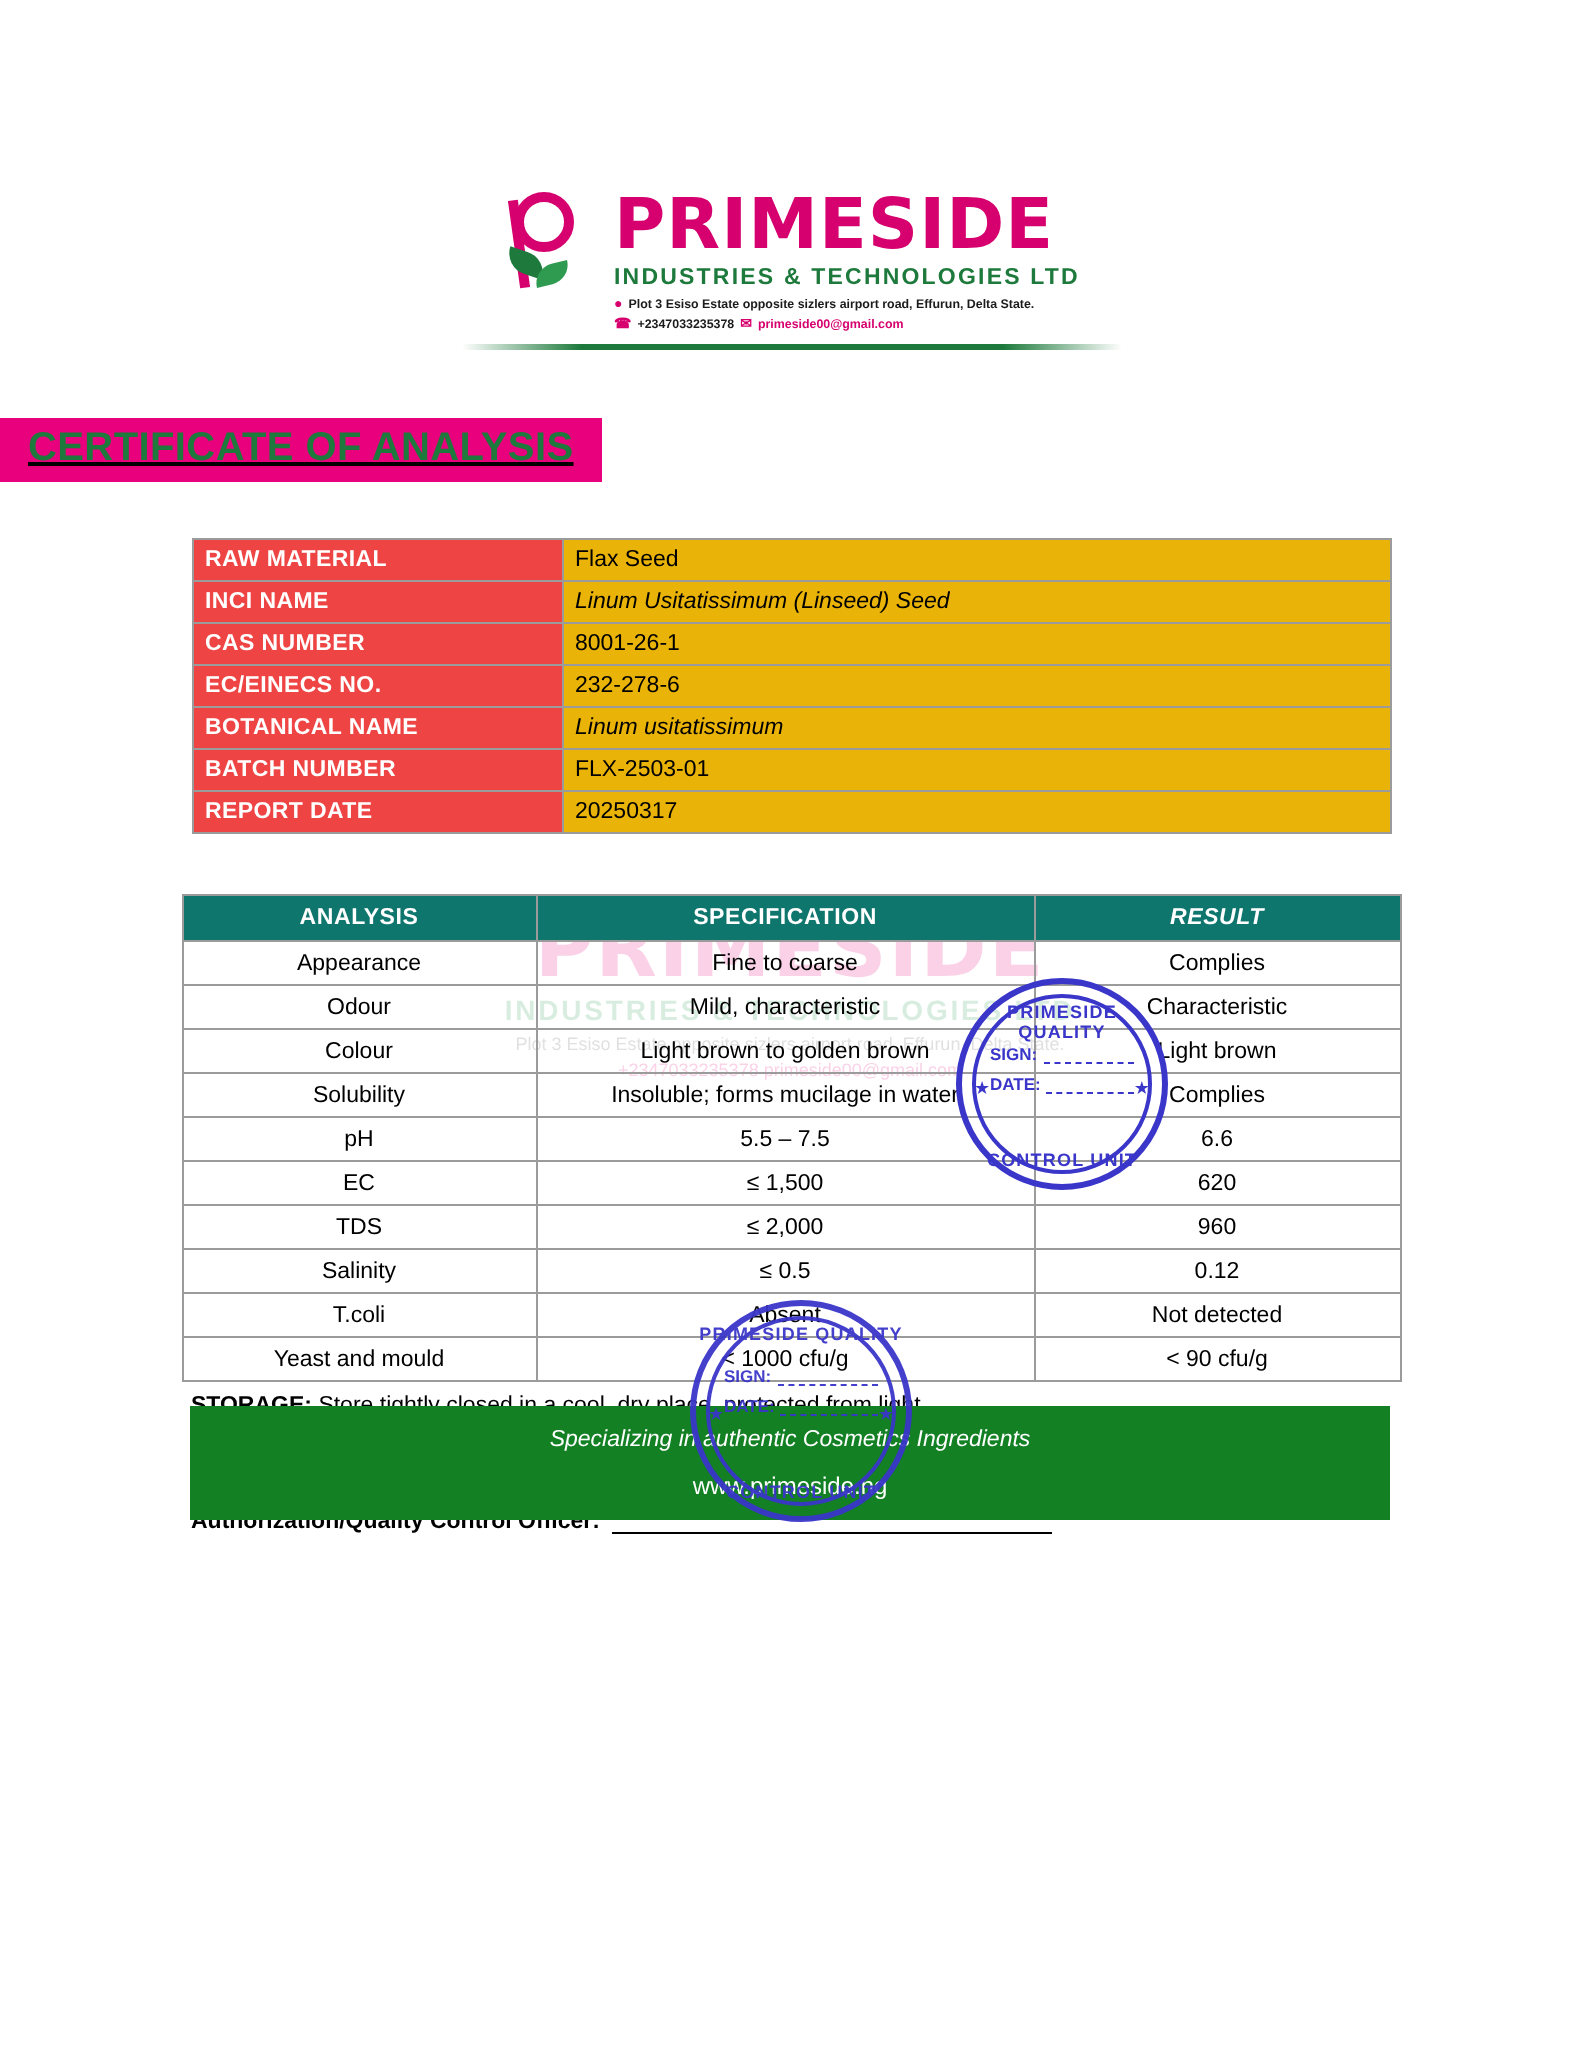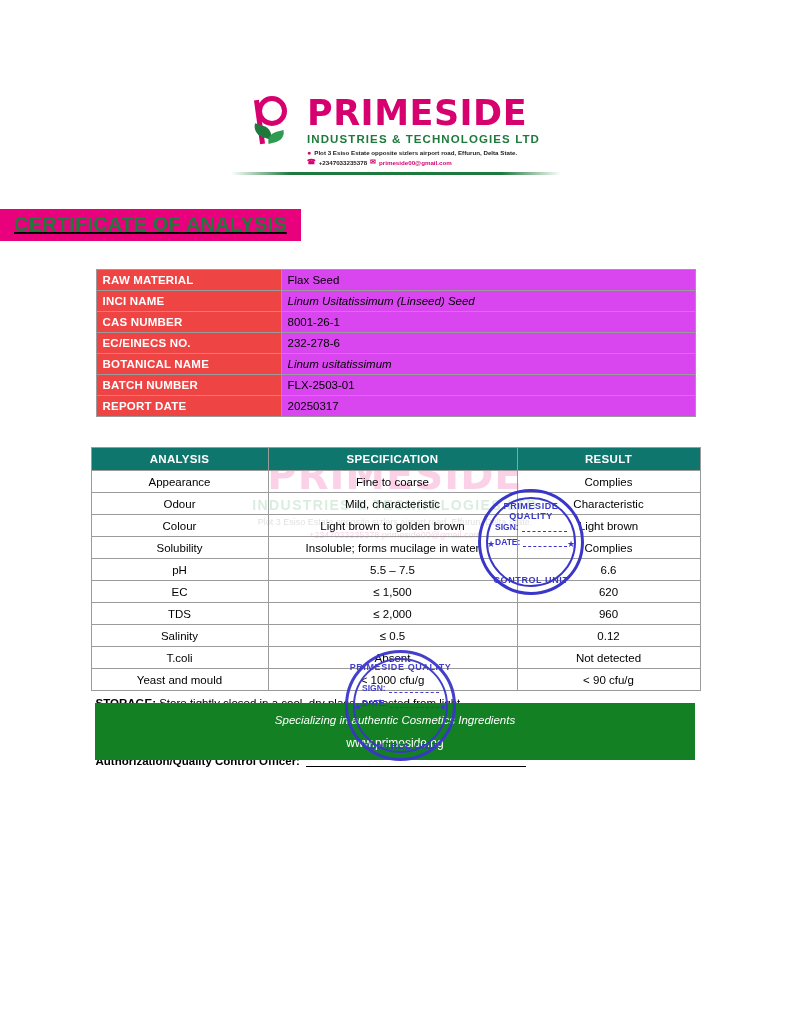--- a/index.html
+++ b/index.html
@@ -161,21 +161,21 @@
     vertical-align: middle;
   }
   .info-table td.label {
     width: 172px;
     background: #ef4444;
     color: #ffffff;
     font-weight: bold;
     letter-spacing: 0.2px;
   }
   .info-table td.value {
-    background: #d946ef;
+    background: #eab308;
     color: #000000;
   }
   .italic { font-style: italic; }
 
   
   .analysis-table {
     margin: 30px auto 0 auto;
     width: 600px;
     border-collapse: collapse;
     table-layout: fixed;
@@ -193,21 +193,21 @@
   }
   .analysis-table td {
     border: 1px solid #9b9b9b;
     height: 19px;
     font-size: 11.5px;
     text-align: center;
     background: transparent;
   }
   .col-analysis { width: 174px; }
   .col-spec { width: 246px; }
-  .col-result { width: 180px; }
+  .col-result { width: 180px; font-style: italic; }
 
   
   .notes {
     width: 600px;
     margin: 4px auto 0 auto;
     font-size: 11.5px;
     line-height: 1.45;
   }
   .notes b { font-weight: bold; }
   .auth-line {

